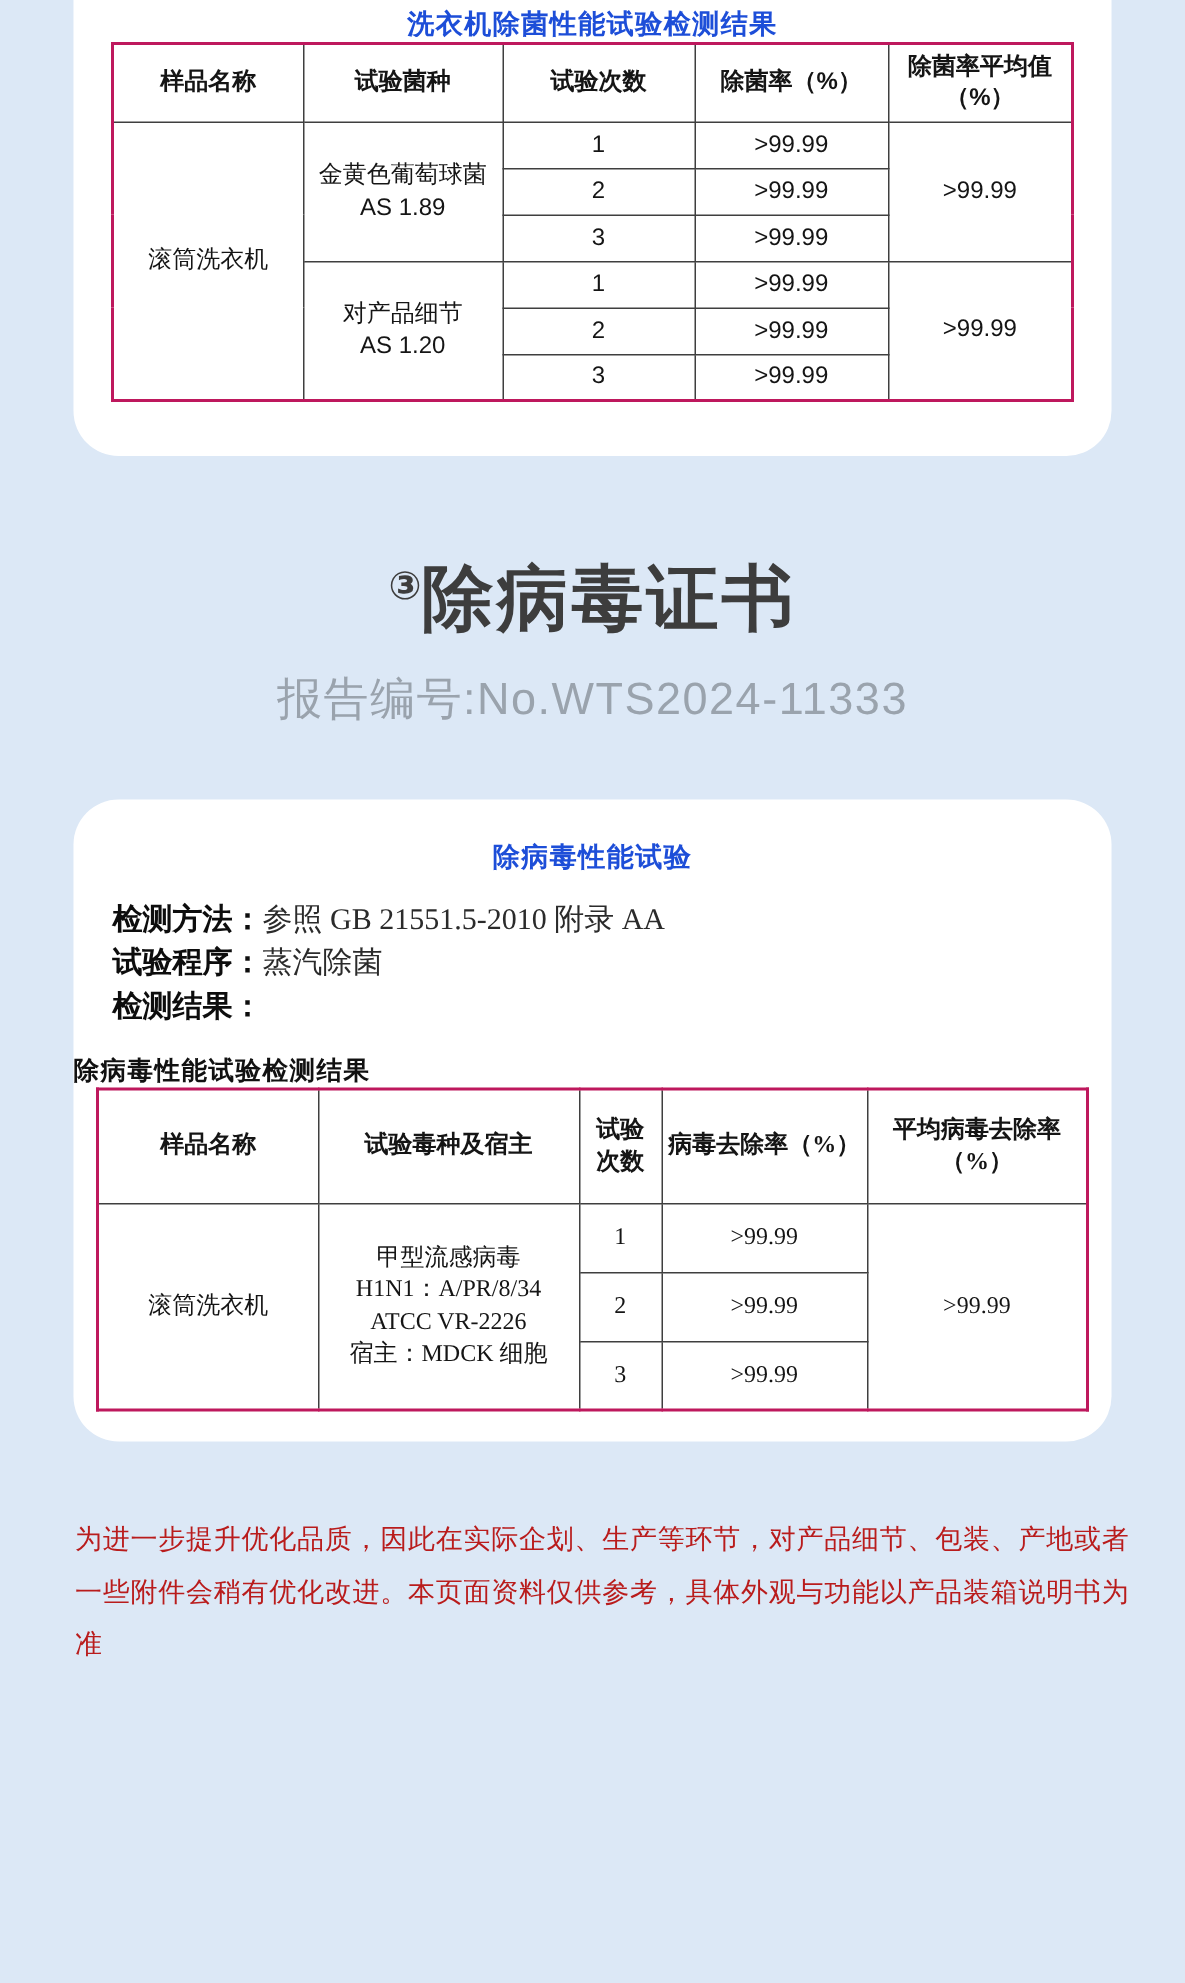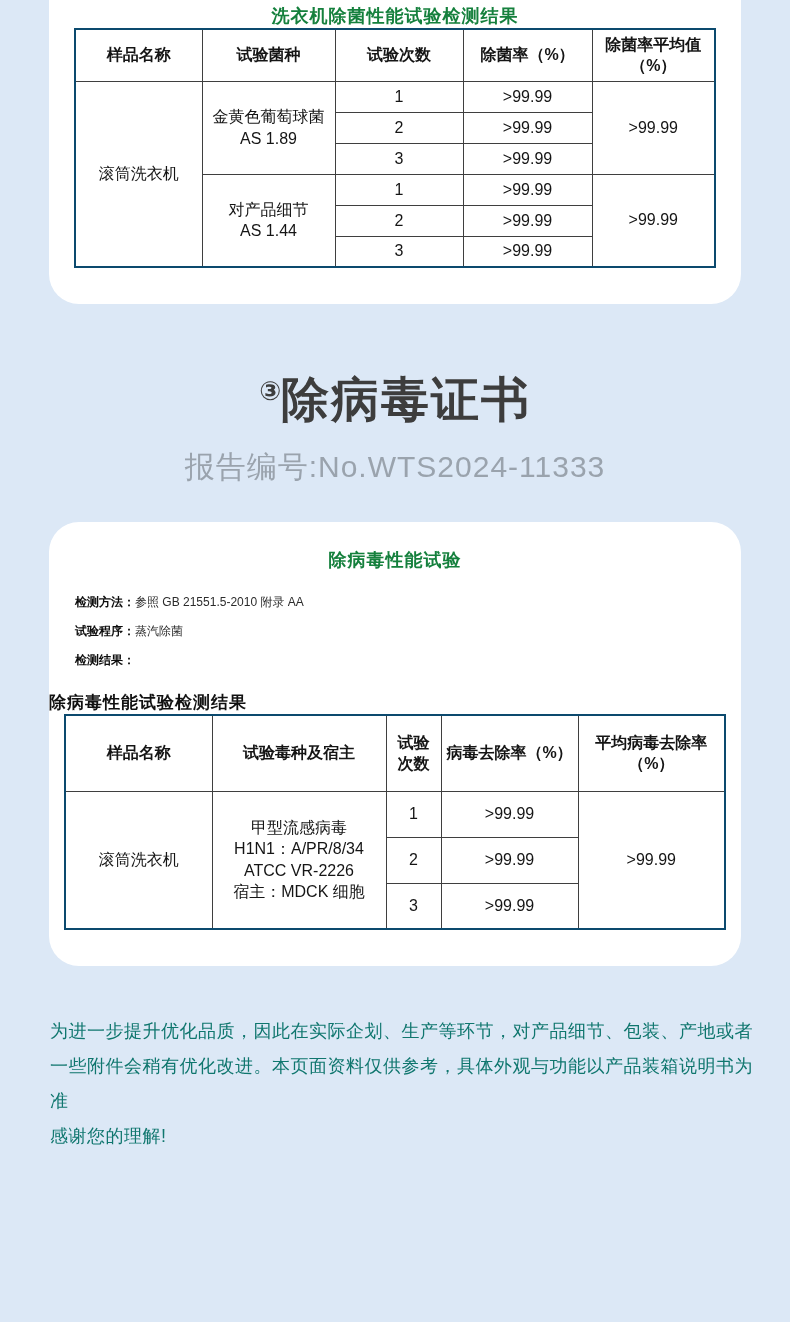--- a/index.html
+++ b/index.html
@@ -16,35 +16,36 @@
     width: 692px;
     margin: 0 auto;
     background: #ffffff;
     border-radius: 30px;
   }
   .card1 {
     margin-top: -30px;
     padding: 34px 0 36px 0;
   }
   .card2 {
-    margin-top: 34px;
-    padding: 26px 0 36px 0;
+    margin-top: 46px;
+    padding: 26px 0 20px 0;
+    font-family: Liberation Serif, serif;
   }
   .card-title {
     text-align: center;
     font-size: 18px;
     font-weight: bold;
-    color: #15803d;
+    color: #1d4ed8;
     letter-spacing: 1px;
   }
   table.report {
     border-collapse: collapse;
     margin: 0 auto;
     table-layout: fixed;
-    border: 2px solid #0c4a6e;
+    border: 2px solid #be185d;
   }
   table.report th, table.report td {
     border: 1px solid #3f3f3f;
     text-align: center;
     vertical-align: middle;
     font-size: 16px;
     color: #151515;
     padding: 2px 4px;
     line-height: 1.35;
   }
@@ -75,42 +76,42 @@
     margin-top: 12px;
     text-align: center;
     font-size: 30px;
     color: #9aa3ad;
     letter-spacing: 1px;
   }
   .info-block {
     margin: 16px 0 0 26px;
   }
   .info-line {
-    font-size: 12px;
+    font-size: 20px;
     line-height: 29px;
     color: #2b2b2b;
   }
   .info-line .lbl {
     font-weight: bold;
     color: #0d0d0d;
   }
   .sub-title {
     margin-top: 16px;
     text-align: left;
     font-size: 17px;
     font-weight: bold;
     color: #111111;
     letter-spacing: 1px;
   }
   .multi-line span { display: block; }
   .footer-note {
     margin: 48px 22px 0 50px;
     font-size: 18px;
     line-height: 35px;
-    color: #0f766e;
+    color: #b91c1c;
     letter-spacing: 0.5px;
   }
 </style>
 </head>
 <body>
 
 <section class="card card1">
   <div class="card-title">洗衣机除菌性能试验检测结果</div>
   <table class="report t1">
     <colgroup>
@@ -144,21 +145,21 @@
         <td>2</td>
         <td>&gt;99.99</td>
       </tr>
       <tr>
         <td>3</td>
         <td>&gt;99.99</td>
       </tr>
       <tr>
         <td rowspan="3" class="multi-line">
           <span>对产品细节</span>
-          <span>AS 1.44</span>
+          <span>AS 1.20</span>
         </td>
         <td>1</td>
         <td>&gt;99.99</td>
         <td rowspan="3">&gt;99.99</td>
       </tr>
       <tr>
         <td>2</td>
         <td>&gt;99.99</td>
       </tr>
       <tr>
@@ -229,14 +230,13 @@
         <td>3</td>
         <td>&gt;99.99</td>
       </tr>
     </tbody>
   </table>
 </section>
 
 <div class="footer-note">
   <div>为进一步提升优化品质，因此在实际企划、生产等环节，对产品细节、包装、产地或者</div>
   <div>一些附件会稍有优化改进。本页面资料仅供参考，具体外观与功能以产品装箱说明书为准</div>
-  <div>感谢您的理解!</div>
 </div>
 
 </body></html>

